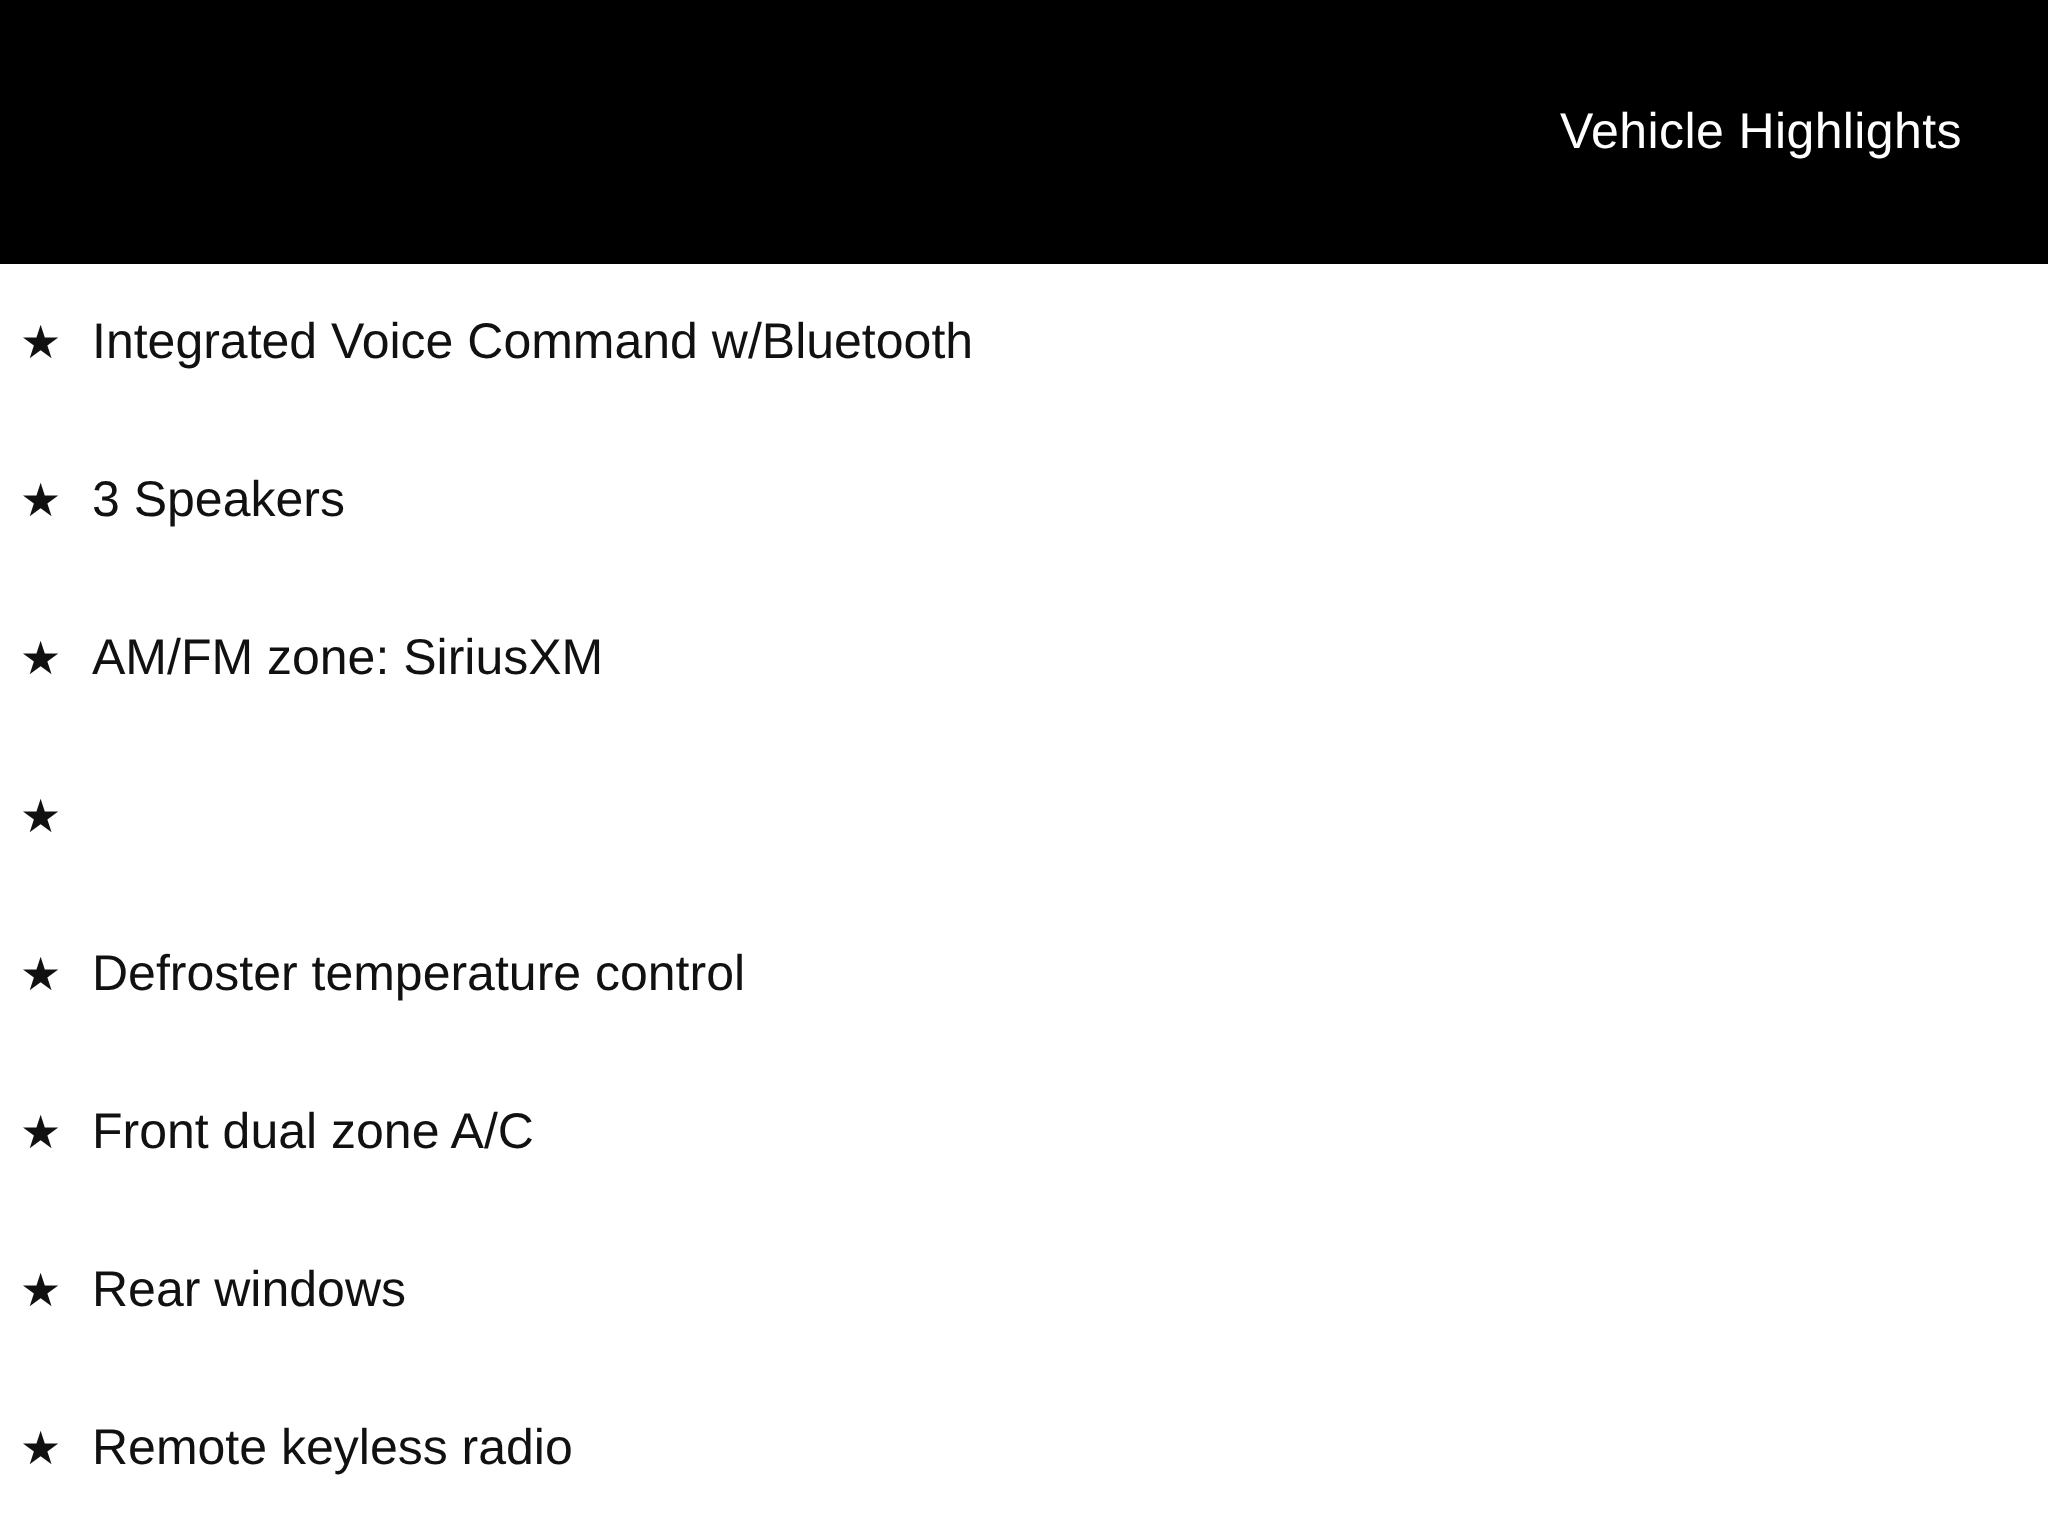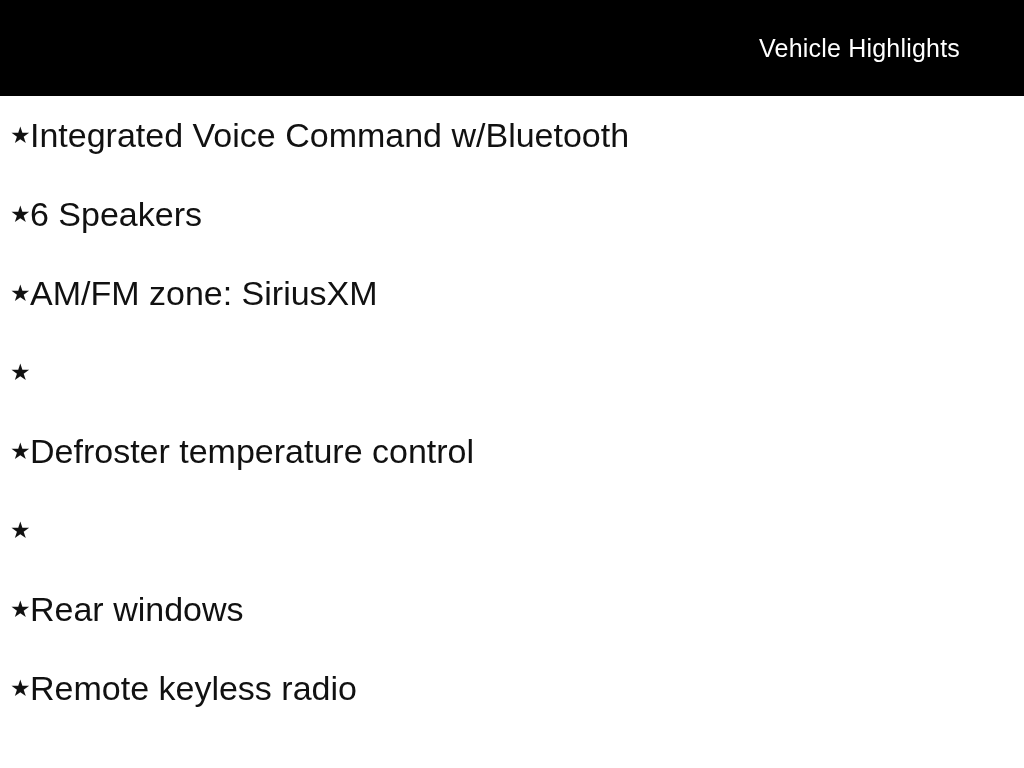--- a/index.html
+++ b/index.html
@@ -5,26 +5,26 @@
   * { margin: 0; padding: 0; box-sizing: border-box; }
   html, body {
     width: 1024px;
     height: 768px;
     background: #ffffff;
     overflow: hidden;
     font-family: "Liberation Sans", sans-serif;
   }
   .header {
     width: 1024px;
-    height: 96px;
+    height: 132px;
     background: #000000;
     display: flex;
     align-items: center;
     justify-content: flex-end;
-    padding-right: 64px;
+    padding-right: 43px;
   }
   .header-title {
     color: #ffffff;
     font-size: 25px;
     font-weight: 400;
     letter-spacing: 0.2px;
   }
   .highlights-list {
     list-style: none;
     margin: 0;
@@ -38,55 +38,57 @@
   }
   .star {
     font-size: 23px;
     color: #111111;
     line-height: 1;
     width: 20px;
     text-align: center;
     flex: 0 0 auto;
   }
   .label {
-    font-size: 34px;
+    margin-left: 16px;
+    font-size: 25px;
     color: #111111;
     line-height: 1.1;
     white-space: nowrap;
   }
 </style>
 </head>
 <body>
 
 <div class="header">
   <span class="header-title">Vehicle Highlights</span>
 </div>
 
 <ul class="highlights-list">
     <li class="item">
       <span class="star">★</span>
       <span class="label">Integrated Voice Command w/Bluetooth</span>
     </li>
     <li class="item">
       <span class="star">★</span>
-      <span class="label">6 Speakers</span>
+      <span class="label">3 Speakers</span>
     </li>
     <li class="item">
       <span class="star">★</span>
       <span class="label">AM/FM zone: SiriusXM</span>
     </li>
     <li class="item">
       <span class="star">★</span>
     </li>
     <li class="item">
       <span class="star">★</span>
       <span class="label">Defroster temperature control</span>
     </li>
     <li class="item">
       <span class="star">★</span>
+      <span class="label">Front dual zone A/C</span>
     </li>
     <li class="item">
       <span class="star">★</span>
       <span class="label">Rear windows</span>
     </li>
     <li class="item">
       <span class="star">★</span>
       <span class="label">Remote keyless radio</span>
     </li>
   </ul>

